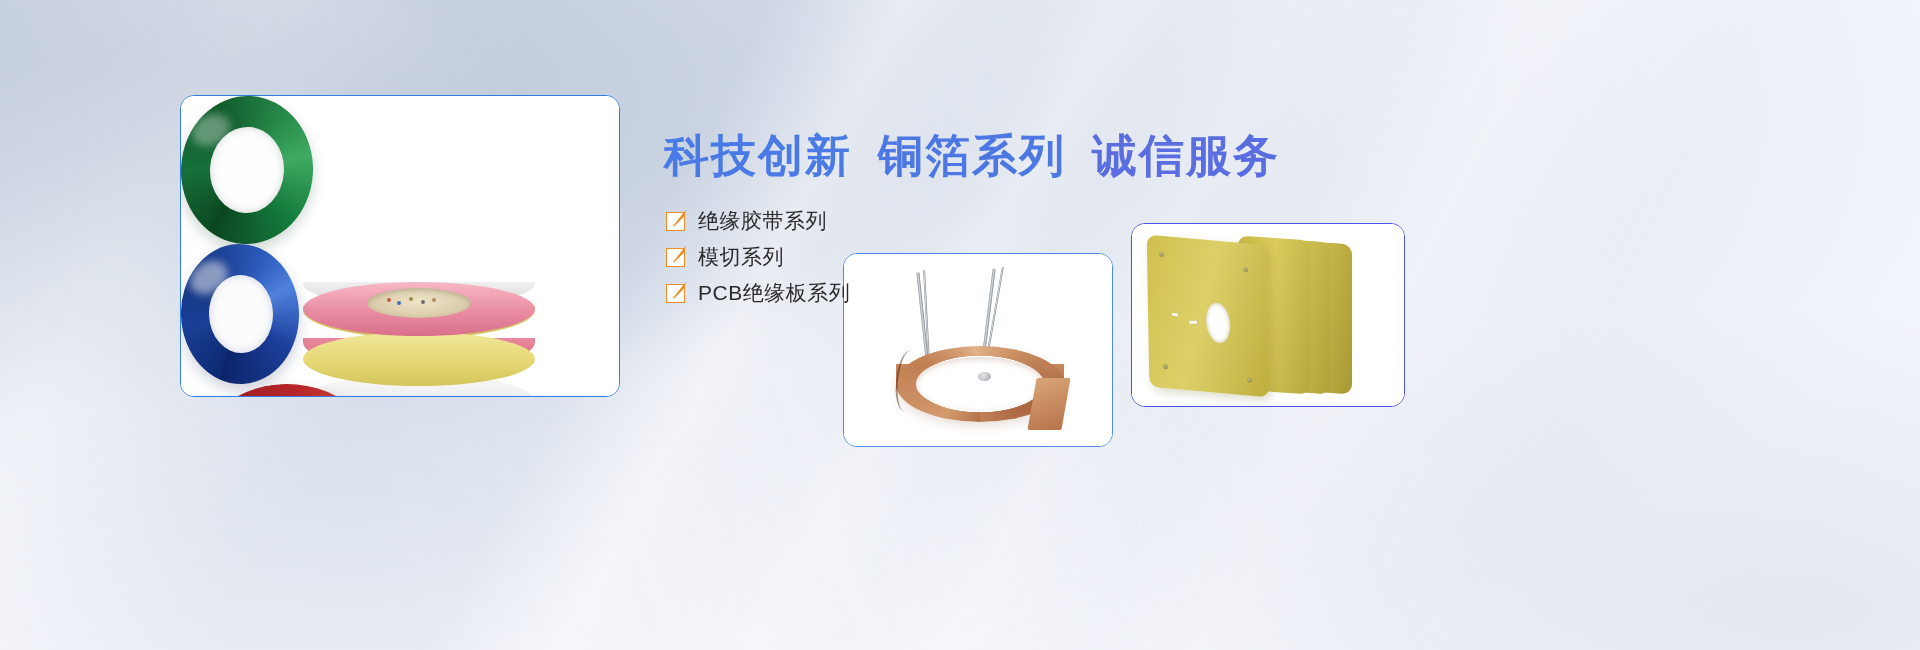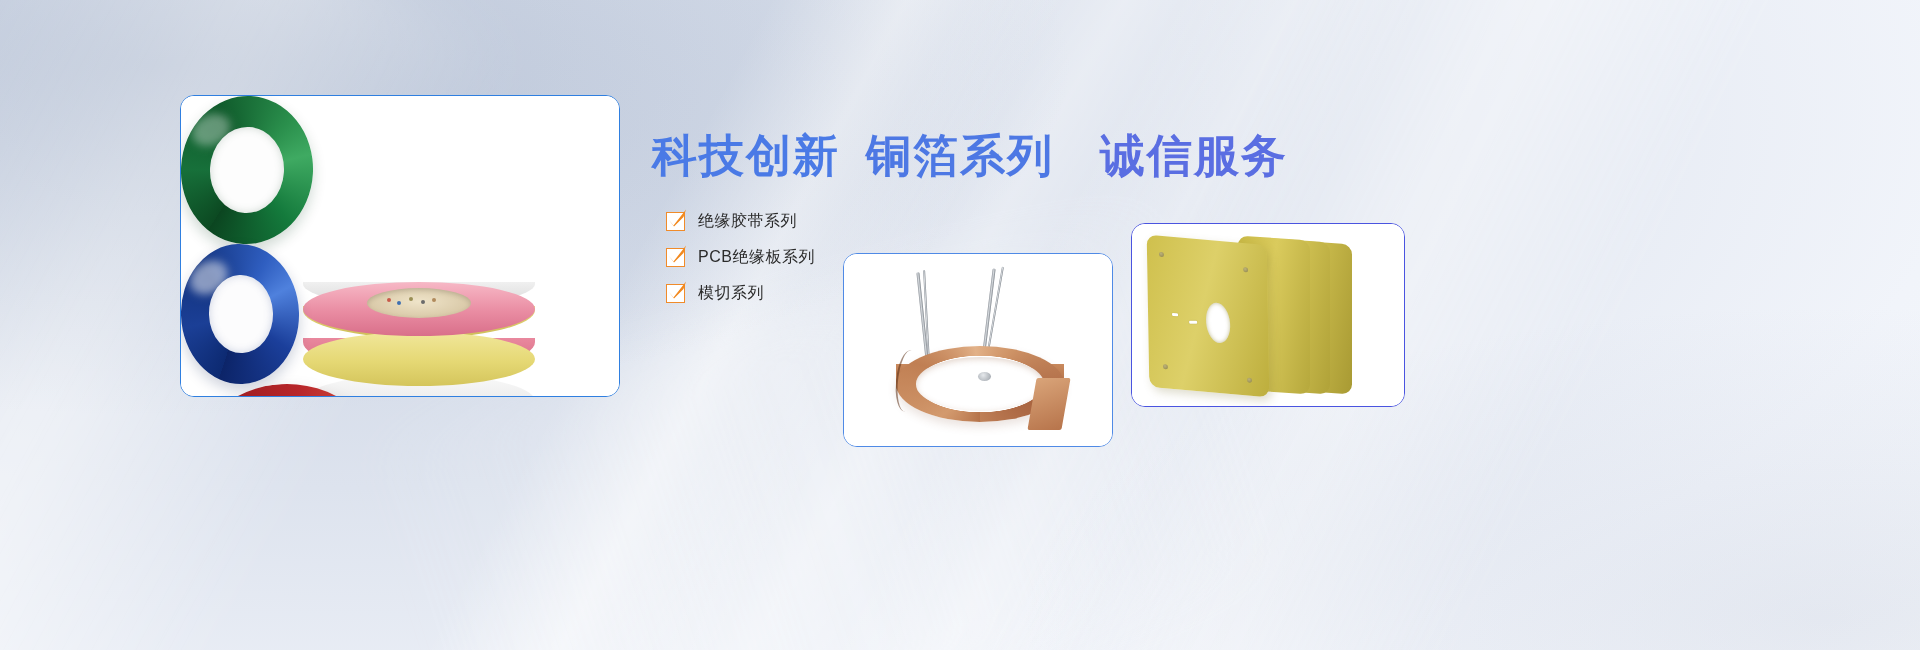--- a/index.html
+++ b/index.html
@@ -154,34 +154,34 @@
     background:radial-gradient(circle at 36% 32%,#5b5b60,#121214 70%);}
 
   
   .headline{
     position:absolute;left:652px;top:126px;
     font-size:45px;font-weight:700;letter-spacing:2px;
     color:#4a7fe8;white-space:nowrap;
     font-family:"Liberation Sans","DejaVu Sans",sans-serif;
   }
   .headline .seg{margin-right:26px;}
-  .headline .seg:last-child{margin-right:0;margin-left:20px;}
-  .headline .s-a{color:#4a7ae6;}
+  .headline .seg:last-child{margin-right:0;}
+  .headline .s-a{color:#4a7ae6;margin-left:12px;}
   .headline .s-b{color:#4d78e4;}
   .headline .s-c{color:#5a6ee2;}
 
   .feature-list{position:absolute;left:666px;top:203px;}
   .feature-row{display:flex;align-items:center;height:36px;}
   .chk{
     position:relative;width:17px;height:17px;flex:0 0 17px;
     border:1.6px solid #f08b2a;background:#fff;margin-right:13px;
   }
   .chk svg{position:absolute;left:-3px;top:-7px;width:26px;height:26px;overflow:visible;}
   .feature-label{
-    font-size:16px;color:#2b2b2b;letter-spacing:.5px;
+    font-size:21px;color:#2b2b2b;letter-spacing:.5px;
     font-family:"Liberation Sans","DejaVu Sans",sans-serif;
   }
 </style>
 </head>
 <body>
 
 <div class="banner">
 
   <div class="bg-streak s1"></div>
   <div class="bg-streak s2"></div>
@@ -280,27 +280,27 @@
       <span class="feature-label">绝缘胶带系列</span>
     </div>
 
 
     <div class="feature-row">
       <span class="chk">
         <svg viewBox="0 0 26 26" aria-hidden="true">
           <path d="M4.5 13.5 L9.5 19.5 L22 3.5 L19.5 11 L10 20.5 Z" fill="#f2891f"></path>
         </svg>
       </span>
-      <span class="feature-label">PCB绝缘板系列</span>
+      <span class="feature-label">模切系列</span>
     </div>
 
     <div class="feature-row">
       <span class="chk">
         <svg viewBox="0 0 26 26" aria-hidden="true">
           <path d="M4.5 13.5 L9.5 19.5 L22 3.5 L19.5 11 L10 20.5 Z" fill="#f2891f"></path>
         </svg>
       </span>
-      <span class="feature-label">模切系列</span>
+      <span class="feature-label">PCB绝缘板系列</span>
     </div>
 
   </div>
 
 </div>
 
 </body></html>

